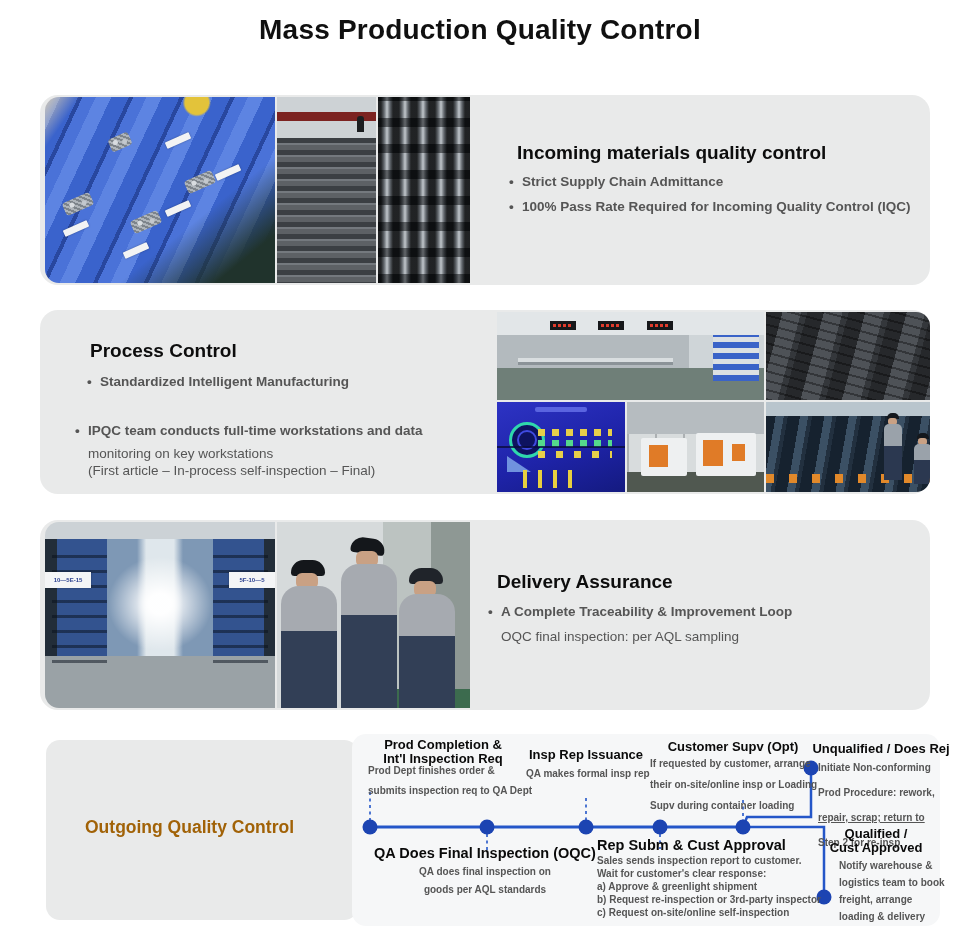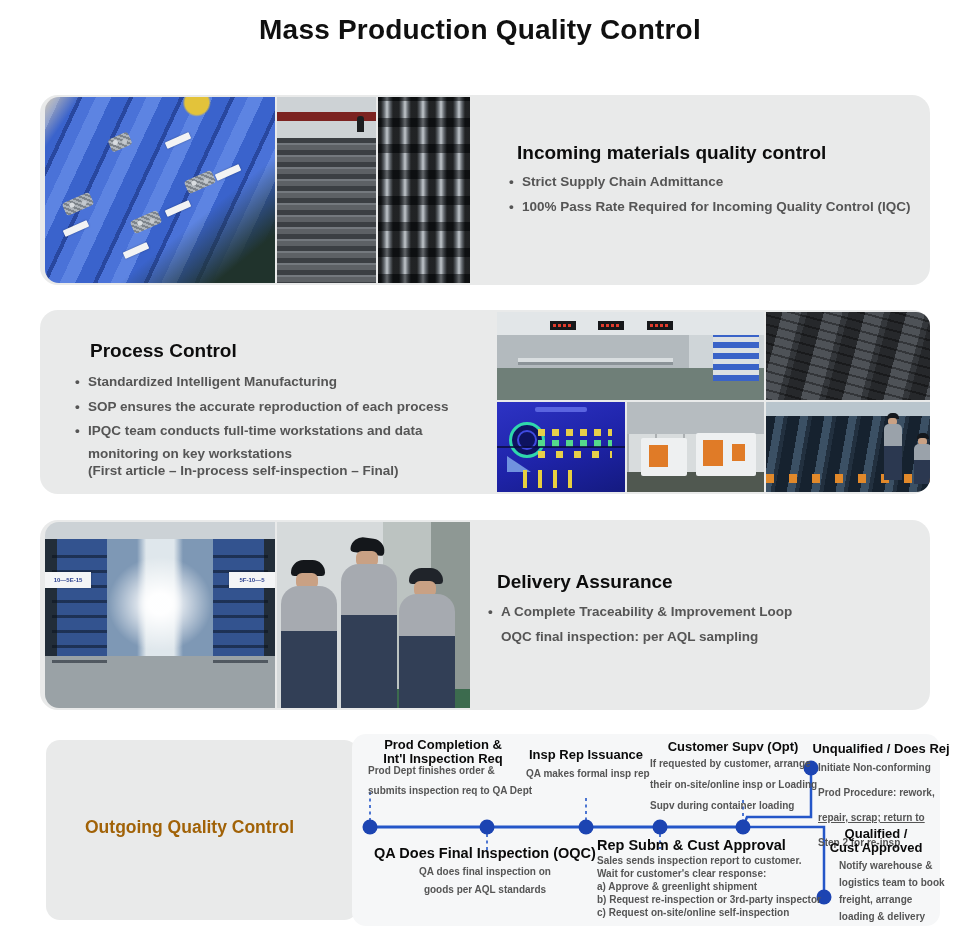--- a/index.html
+++ b/index.html
@@ -11,21 +11,21 @@
   .page-title{left:0;top:14px;width:100%;text-align:center;font-size:28px;font-weight:bold;color:#101010;letter-spacing:.2px;}
 
   
   .panel{background:#e9eaea;border-radius:18px;}
   .panel-light{background:#f6f7f8;border-radius:14px;}
 
   
   .sec-heading{font-size:19px;font-weight:bold;color:#0d0d0d;}
   .bullet{font-size:13.5px;font-weight:bold;color:#555;white-space:nowrap;}
   .bullet::before{content:"•";position:absolute;left:-13px;top:0;color:#555;}
-  .plain{font-size:13.5px;font-weight:bold;color:#555;white-space:nowrap;}
+  .plain{font-size:13.5px;font-weight:normal;color:#555;white-space:nowrap;}
 
   
   .photo{overflow:hidden;}
   .ph-bins{border-radius:14px 0 0 14px;background:
       linear-gradient(125deg, rgba(215,204,180,.95) 0%, rgba(215,204,180,0) 10%),
       radial-gradient(circle at 66% 3%, #e3c33a 0 5%, rgba(0,0,0,0) 6%),
       linear-gradient(to top left, #20332c 0 13%, rgba(32,51,44,0) 34%),
       repeating-linear-gradient(115deg, #5d84e2 0 14px, #3a63cc 14px 30px, #28479f 30px 34px, #4a72d8 34px 46px);
       background-color:#3a63cc;}
   .chip{position:absolute;width:26px;height:7px;background:#f2f3f4;border-radius:1px;transform:rotate(-24deg);box-shadow:0 0 2px rgba(0,0,0,.35);}
@@ -133,22 +133,21 @@
 
   <div class="abs photo ph-cyl" style="left:378px;top:97px;width:92px;height:186px;"></div>
 
   <div class="abs sec-heading" style="left:517px;top:142px;">Incoming materials quality control</div>
   <div class="abs bullet" style="left:522px;top:174px;">Strict Supply Chain Admittance</div>
   <div class="abs bullet" style="left:522px;top:199px;">100% Pass Rate Required for Incoming Quality Control (IQC)</div>
 
   <div class="abs panel" style="left:40px;top:310px;width:890px;height:184px;"></div>
 
   <div class="abs sec-heading" style="left:90px;top:340px;">Process Control</div>
-  <div class="abs bullet" style="left:88px;top:374px;">Standardized Intelligent Manufacturing</div>
-  <div class="abs bullet" style="left:88px;top:399px;">SOP ensures the accurate reproduction of each process</div>
+  <div class="abs bullet" style="left:100px;top:374px;">Standardized Intelligent Manufacturing</div>
   <div class="abs bullet" style="left:88px;top:423px;">IPQC team conducts full-time workstations and data</div>
   <div class="abs plain" style="left:88px;top:446px;">monitoring on key workstations</div>
   <div class="abs plain" style="left:88px;top:463px;">(First article – In-process self-inspection – Final)</div>
 
   <div class="abs photo ph-workshop" style="left:497px;top:312px;width:267px;height:88px;">
     <span class="led" style="left:20%;"></span>
     <span class="led" style="left:38%;"></span>
     <span class="led" style="left:56%;"></span>
     <span class="shelf-bins"></span>
     <span class="bench"></span>

